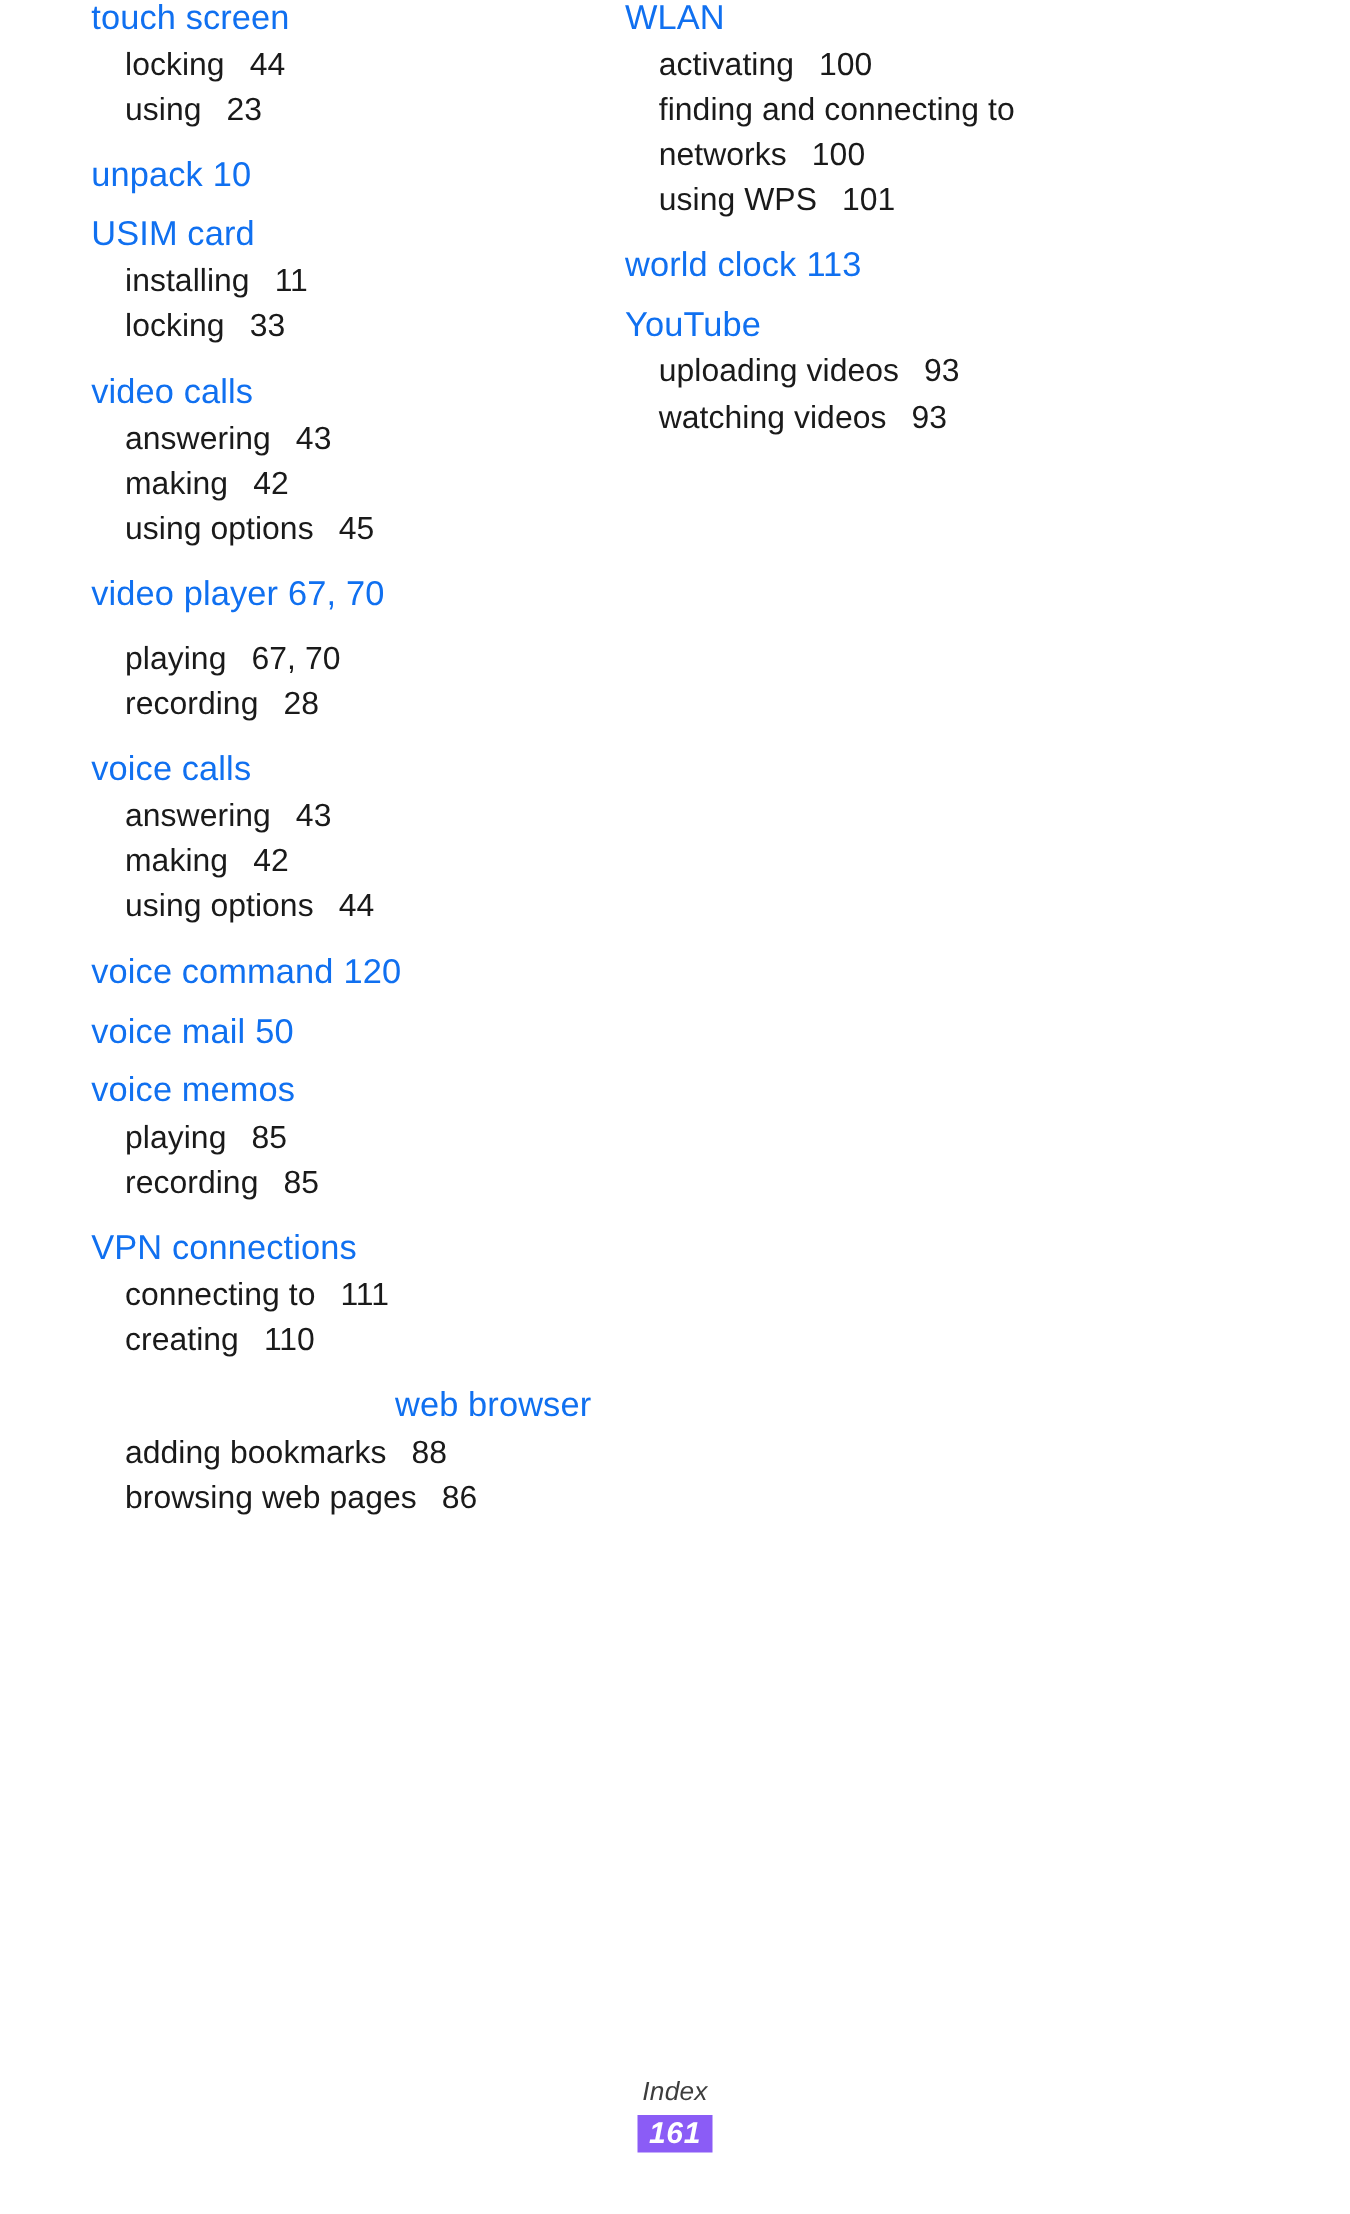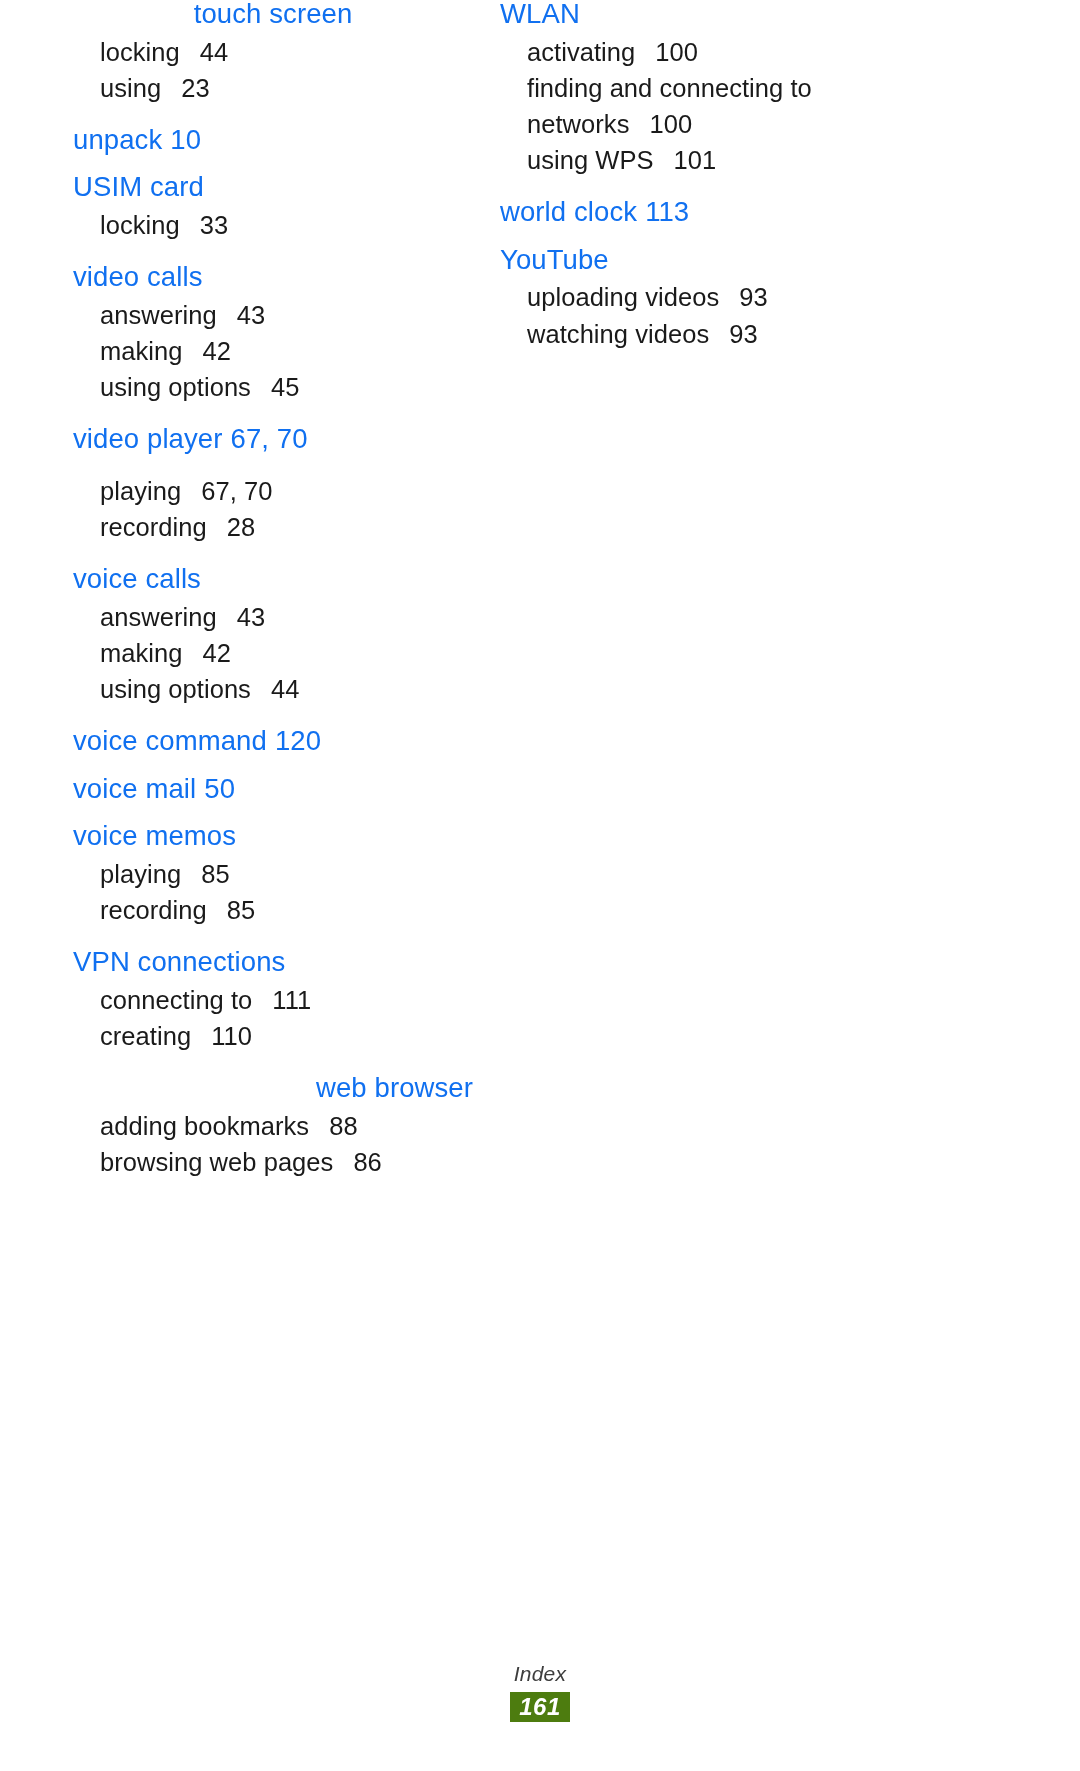--- a/index.html
+++ b/index.html
@@ -92,32 +92,33 @@
     letter-spacing: 0.5px;
   }
 </style>
 </head>
 <body>
 
 <div class="page">
   <div class="columns">
     <div class="col col-left">
         <div class="heading-block">
-          <div class="heading" style="color: rgb(16, 112, 240); text-align: center;">touch screen</div>
+          <div class="heading" style="color: rgb(16, 112, 240);">touch screen</div>
           <div class="sub-list">
             <div class="sub"><span>locking</span><span class="pg">44</span></div>
             <div class="sub"><span>using</span><span class="pg">23</span></div>
           </div>
         </div>
         <div class="heading-block">
           <div class="heading" style="color: rgb(16, 112, 240);">unpack<span class="pg" style="color: rgb(16, 112, 240);">10</span></div>
         </div>
         <div class="heading-block">
           <div class="heading" style="color: rgb(16, 112, 240);">USIM card</div>
           <div class="sub-list">
+            <div class="sub"><span>installing</span><span class="pg">11</span></div>
             <div class="sub"><span>locking</span><span class="pg">33</span></div>
           </div>
         </div>
         <div class="heading-block">
           <div class="heading" style="color: rgb(16, 112, 240);">video calls</div>
           <div class="sub-list">
             <div class="sub"><span>answering</span><span class="pg">43</span></div>
             <div class="sub"><span>making</span><span class="pg">42</span></div>
             <div class="sub"><span>using options</span><span class="pg">45</span></div>
           </div>
@@ -184,15 +185,15 @@
           <div class="sub-list">
             <div class="sub"><span>uploading videos</span><span class="pg">93</span></div>
             <div class="sub"><span>watching videos</span><span class="pg">93</span></div>
           </div>
         </div>
       </div>
   </div>
 
   <div class="footer">
     <span class="footer-label">Index</span>
-    <span class="footer-badge" style="background: #4d7c0f; text-align: center;">161</span>
+    <span class="footer-badge" style="background: #8b5cf6; text-align: center;">161</span>
   </div>
 </div>
 
 </body></html>

